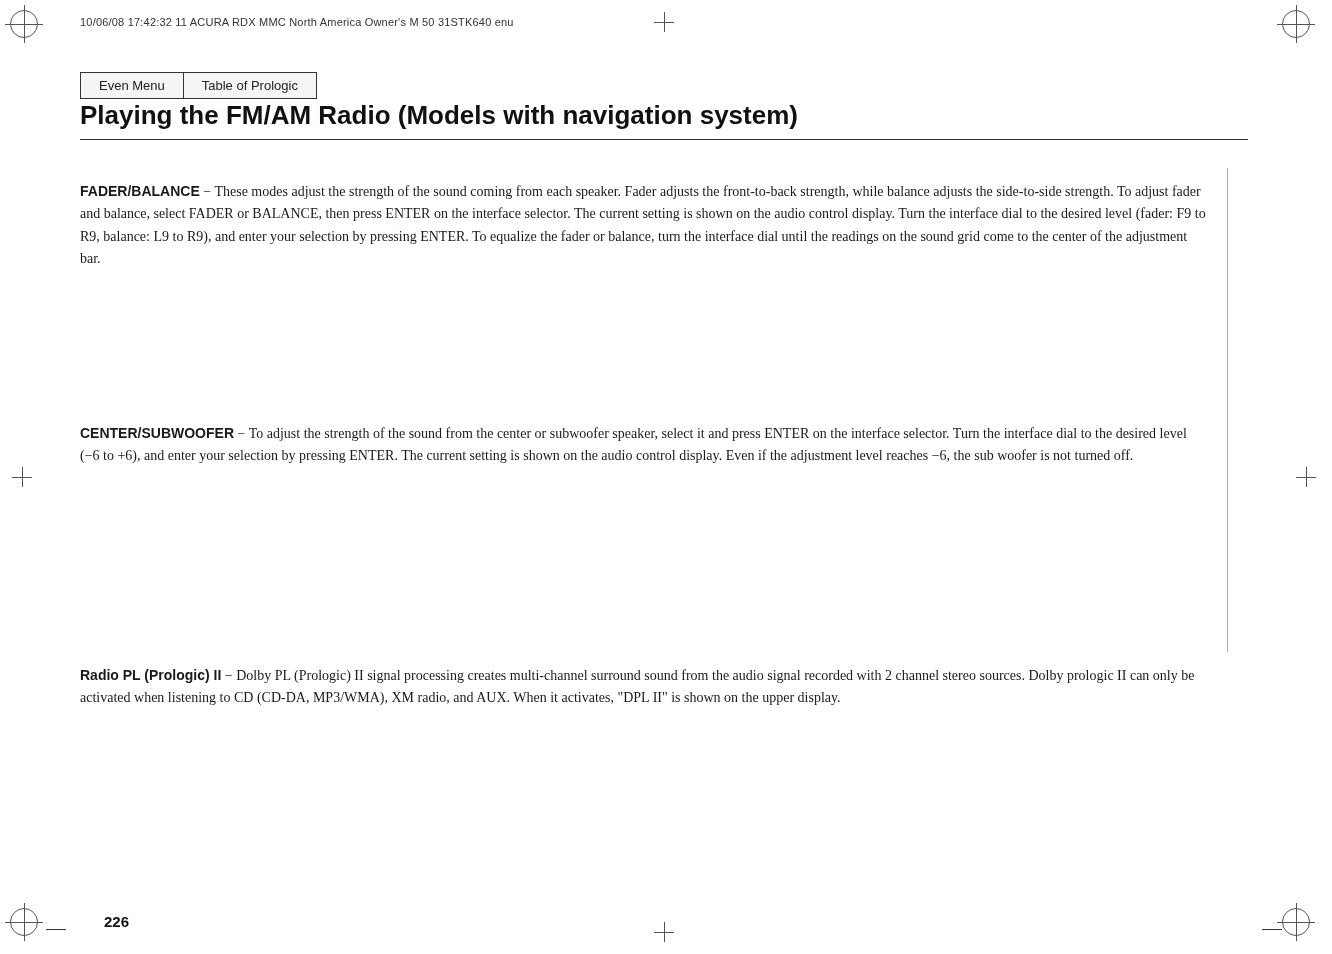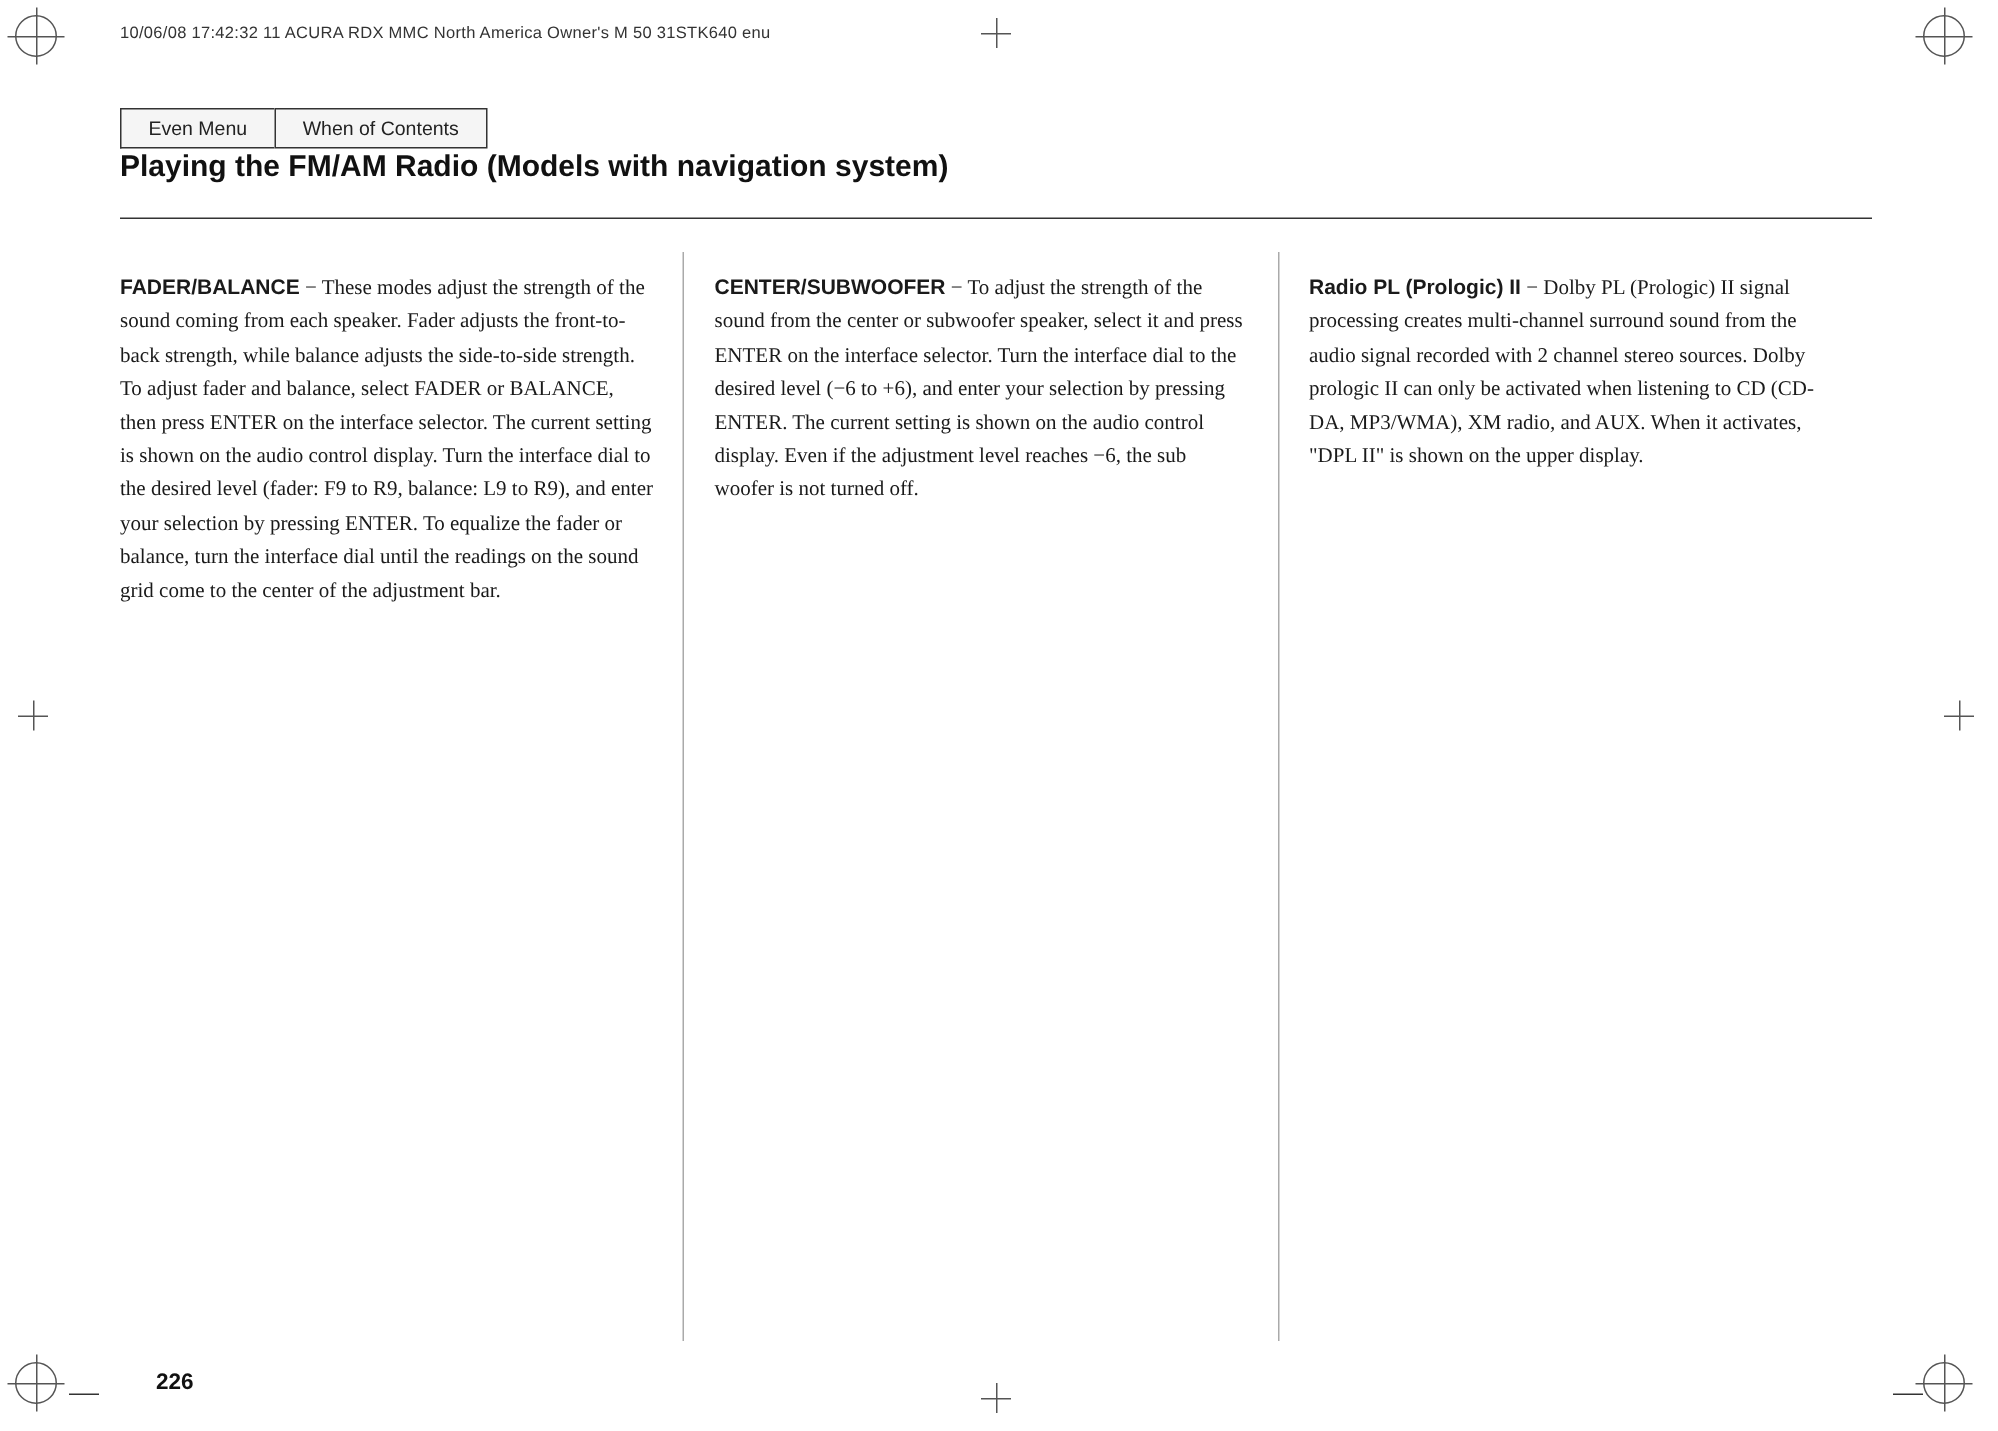--- a/index.html
+++ b/index.html
@@ -148,37 +148,37 @@
     .nav-btn.table-of-contents {
       border-left: 1px solid #333;
     }
 
     
     .page-title {
       position: absolute;
       top: 100px;
       left: 80px;
       right: 80px;
-      font-size: 20px;
+      font-size: 26px;
       font-weight: bold;
       font-family: Arial, Helvetica, sans-serif;
       color: #111;
       border-bottom: 1.5px solid #333;
-      padding-bottom: 22px;
+      padding-bottom: 8px;
     }
 
     
     .content-area {
       position: absolute;
       top: 168px;
       left: 80px;
       right: 80px;
       bottom: 60px;
       display: flex;
-      flex-direction: row;
+      flex-direction: column;
       gap: 0;
     }
 
     .column {
       flex: 1;
       padding: 12px 20px 12px 0;
       font-size: 14px;
       line-height: 1.55;
       color: #1a1a1a;
     }
@@ -258,21 +258,21 @@
     <div class="crosshair-mark"></div>
   </div>
   <div class="crosshair-right">
     <div class="crosshair-mark"></div>
   </div>
 
   <div class="header-timestamp">10/06/08  17:42:32    11  ACURA RDX MMC  North America  Owner's M  50  31STK640 enu</div>
 
   <div class="nav-buttons">
     <button class="nav-btn main-menu">Even Menu</button>
-    <button class="nav-btn table-of-contents">When of Contents</button>
+    <button class="nav-btn table-of-contents">Table of Prologic</button>
   </div>
 
   <div class="page-title">Playing the FM/AM Radio (Models with navigation system)</div>
 
   <div class="content-area">
 
     <div class="column">
       <p class="column-text">
         <span class="column-term">FADER/BALANCE</span><span> − </span><span>These modes adjust the strength of the sound coming from each speaker. Fader adjusts the front-to-back strength, while balance adjusts the side-to-side strength. To adjust fader and balance, select FADER or BALANCE, then press ENTER on the interface selector. The current setting is shown on the audio control display. Turn the interface dial to the desired level (fader: F9 to R9, balance: L9 to R9), and enter your selection by pressing ENTER. To equalize the fader or balance, turn the interface dial until the readings on the sound grid come to the center of the adjustment bar.</span>
       </p>

